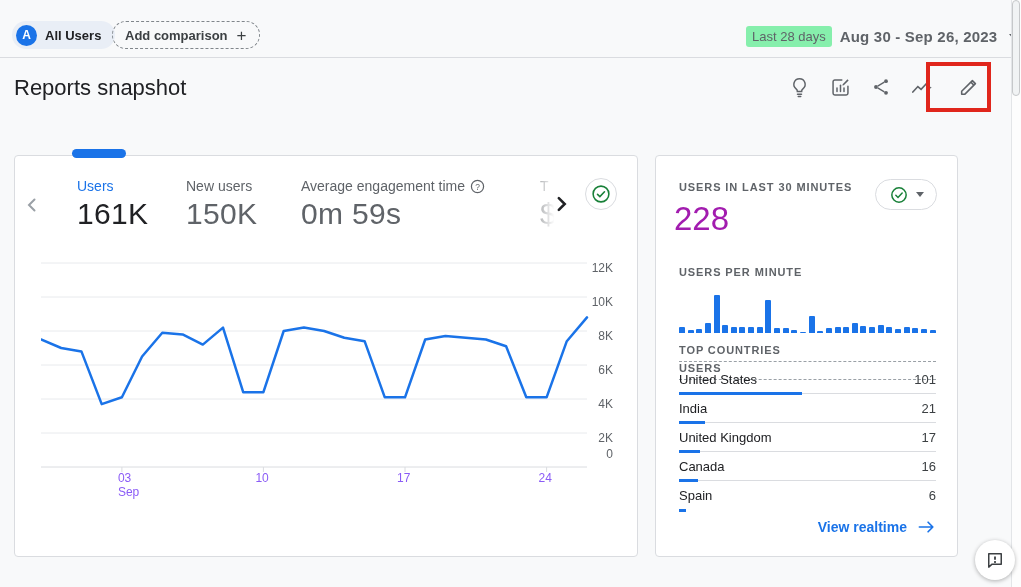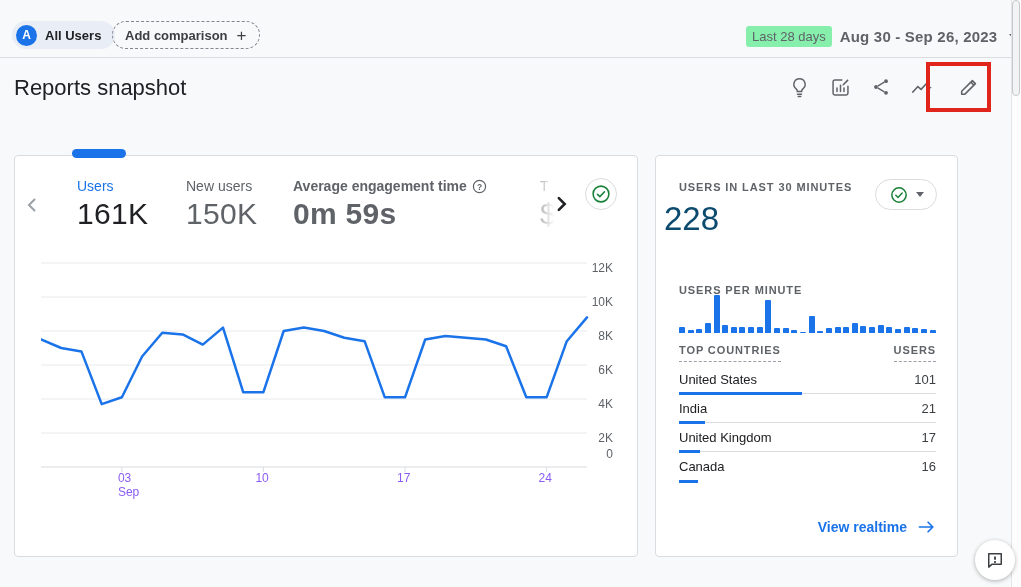--- a/index.html
+++ b/index.html
@@ -66,29 +66,29 @@
     border: 1px solid #dadce0; display:flex; align-items:center; justify-content:center; cursor:pointer; z-index:2;
   }
 
   
   .linechart-svg { position: absolute; left: 26px; top: 100px; }
   .ylabel { position: absolute; width: 26px; text-align: right; font-size: 12px; color: #5f6368; left: 572px; }
   .xlabel { position: absolute; top: 315px; font-size: 12px; color: #8b5cf6; text-align: left; line-height: 14px; }
 
   
   .rt-label { position: absolute; left: 23px; font-size: 11px; color: #5f6368; letter-spacing: .9px; font-weight: bold; }
-  .rt-big { position: absolute; left: 8px; top: 44px; font-size: 33px; color: #0c4a6e; }
+  .rt-big { position: absolute; left: 18px; top: 44px; font-size: 33px; color: #a21caf; }
   .rt-pill {
     position: absolute; left: 219px; top: 23px; width: 62px; height: 31px; border-radius: 16px;
     border: 1px solid #dadce0; background:#fff; display:flex; align-items:center; justify-content:center; gap:7px; cursor:pointer;
   }
   .rt-bars { position: absolute; left: 23px; top: 136px; width: 257px; height: 41px;
     display: flex; align-items: flex-end; justify-content: space-between; }
   .rt-bar { width: 6px; background: #1a73e8; border-radius: 1px 1px 0 0; }
-  .rt-table-head { position: absolute; left: 23px; top: 188px; width: 257px; display: flex; justify-content: space-between; }
+  .rt-table-head { position: absolute; left: 23px; top: 188px; width: 257px; display: flex; justify-content: flex-start; flex-direction: column; }
   .rt-table-head span { font-size: 11px; color: #5f6368; letter-spacing: .9px; font-weight: bold;
     border-bottom: 1px dashed #9aa0a6; padding-bottom: 5px; }
   .rt-rows { position: absolute; left: 23px; top: 209px; width: 257px; }
   .rt-row { position: relative; height: 29px; display: flex; align-items: center; justify-content: space-between;
     border-bottom: 1px solid #dadce0; font-size: 13px; }
   .rt-row:last-child { border-bottom: none; }
   .rt-row .c-name { color: #202124; }
   .rt-row .c-val { color: #3c4043; }
   .rt-row .c-bar { position: absolute; left: 0; bottom: -2px; height: 3px; background: #1a73e8; }
   .rt-link { position: absolute; left: 23px; top: 363px; width: 257px; text-align: right;
@@ -174,21 +174,21 @@
   </div>
   <div id="metrics-row">
       <div class="metric active" style="left: 62px;">
         <div class="m-label">Users</div>
         <div class="m-value">161K</div>
       </div>
       <div class="metric" style="left: 171px;">
         <div class="m-label">New users</div>
         <div class="m-value">150K</div>
       </div>
-      <div class="metric" style="left: 278px; font-weight: bold;">
+      <div class="metric" style="left: 286px;">
         <div class="m-label">Average engagement time<svg width="15" height="15" viewBox="0 0 16 16">
             <circle cx="8" cy="8" r="6.5" fill="none" stroke="#5f6368" stroke-width="1.3"></circle>
             <text x="8" y="11.2" font-size="9" text-anchor="middle" fill="#5f6368" font-family="Liberation Sans, sans-serif">?</text>
           </svg></div>
         <div class="m-value">0m 59s</div>
       </div>
       <div class="metric" style="left: 525px;">
         <div class="m-label">T</div>
         <div class="m-value">$</div>
       </div>
@@ -239,21 +239,21 @@
 <div class="card card-realtime">
   <div class="rt-label" style="top:25px;">USERS IN LAST 30 MINUTES</div>
   <div class="rt-pill">
     <svg width="20" height="20" viewBox="0 0 24 24" fill="none" stroke="#188038" stroke-width="1.8" stroke-linecap="round">
       <circle cx="12" cy="12" r="8.6"></circle>
         <path d="M8.2 12.4l2.6 2.5 5-5.3"></path>
     </svg>
     <span class="caret-down" style="border-left-width:4px;border-right-width:4px;border-top-width:5px;margin:0;"></span>
   </div>
   <div class="rt-big">228</div>
-  <div class="rt-label" style="top:110px;margin-top:18px;">USERS PER MINUTE</div>
+  <div class="rt-label" style="top:110px;">USERS PER MINUTE</div>
   <div class="rt-bars" id="rt-bars">
       <div class="rt-bar" style="height: 6.08px;"></div>
       <div class="rt-bar" style="height: 3.42px;"></div>
       <div class="rt-bar" style="height: 4.18px;"></div>
       <div class="rt-bar" style="height: 10.26px;"></div>
       <div class="rt-bar" style="height: 38px;"></div>
       <div class="rt-bar" style="height: 7.6px;"></div>
       <div class="rt-bar" style="height: 6.08px;"></div>
       <div class="rt-bar" style="height: 6.08px;"></div>
       <div class="rt-bar" style="height: 6.08px;"></div>
@@ -297,20 +297,25 @@
       <div class="rt-row">
         <span class="c-name">United Kingdom</span>
         <span class="c-val">17</span>
         <span class="c-bar" style="width: 20.703px;"></span>
       </div>
       <div class="rt-row">
         <span class="c-name">Canada</span>
         <span class="c-val">16</span>
         <span class="c-bar" style="width: 19.4851px;"></span>
       </div>
+      <div class="rt-row">
+        <span class="c-name">Spain</span>
+        <span class="c-val">6</span>
+        <span class="c-bar" style="width: 7.30693px;"></span>
+      </div>
     </div>
   <div class="rt-link">
     <span>View realtime</span>
     <svg width="19" height="16" viewBox="0 0 24 20" fill="none" stroke="#1a73e8" stroke-width="2.1" stroke-linecap="round" stroke-linejoin="round">
       <path d="M3 10h17M14 4l6 6-6 6"></path>
     </svg>
   </div>
 </div>
 
 <div class="feedback-fab">

